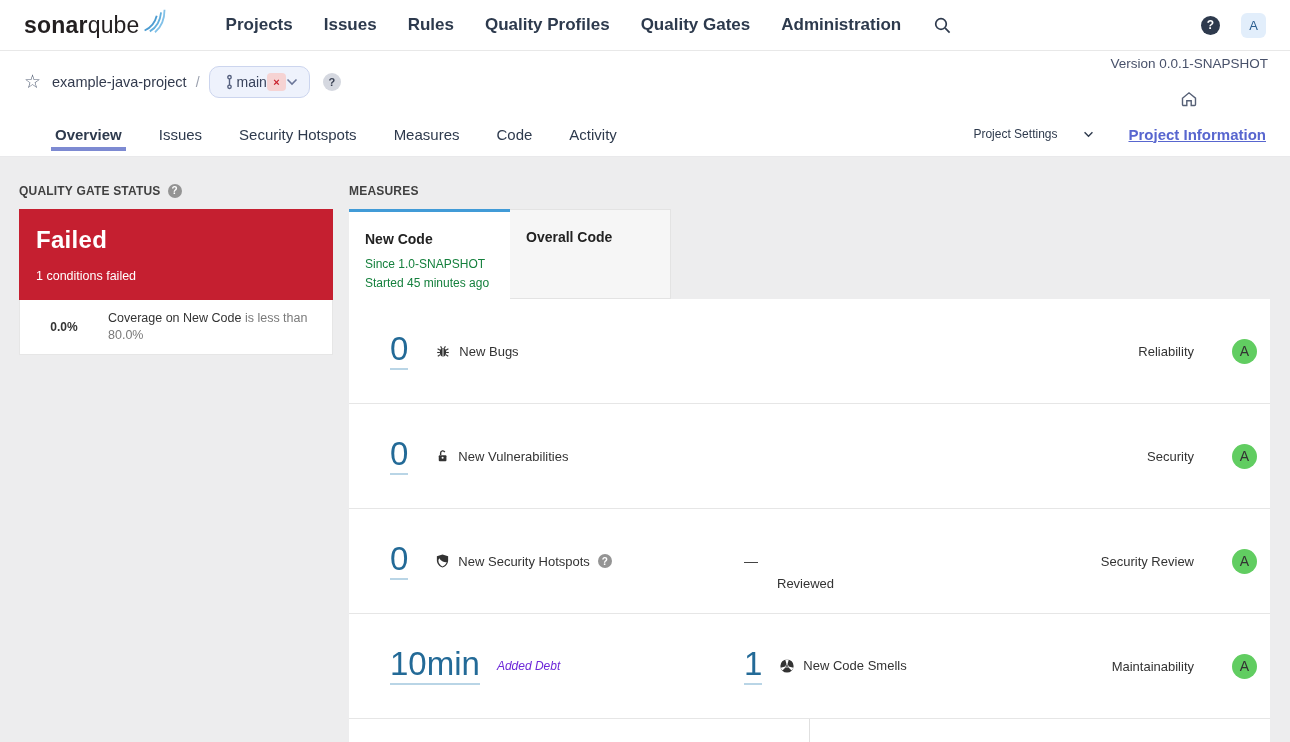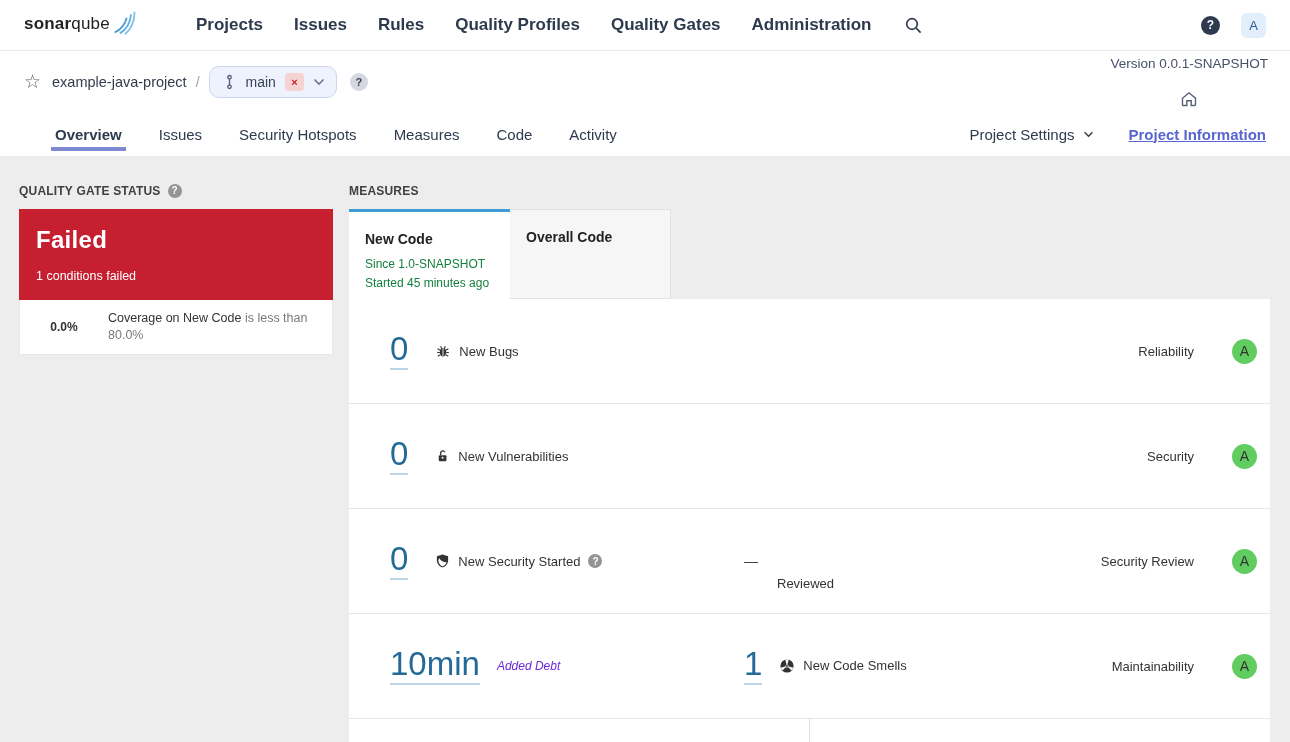--- a/index.html
+++ b/index.html
@@ -3,38 +3,38 @@
 <meta charset="utf-8">
 <style>
   * { margin:0; padding:0; box-sizing:border-box; }
   html,body { width:1290px; height:742px; overflow:hidden; background:#fff;
     font-family:"Liberation Sans","DejaVu Sans",sans-serif; color:#333; }
 
   
   .topnav { height:51px; background:#fff; border-bottom:1px solid #e8e8e8;
     display:flex; align-items:center; padding:0 24px; }
   .logo { display:flex; align-items:flex-start; cursor:pointer; margin-right:58px; }
-  .logo-text { font-size:17px; color:#231f20; letter-spacing:.2px; }
+  .logo-text { font-size:23px; color:#231f20; letter-spacing:.2px; }
   .logo-text b { font-weight:700; }
   .logo-waves { margin-left:2px; margin-top:-4px; }
   .nav-items { display:flex; align-items:center; gap:31px; }
   .nav-item { font-size:17px; font-weight:600; color:#2d3a4d; cursor:pointer; }
   .search-btn { margin-left:33px; cursor:pointer; display:flex; align-items:center; }
   .topnav-right { margin-left:auto; display:flex; align-items:center; gap:21px; }
   .help-circle { width:19px; height:19px; border-radius:50%; background:#2e3a4d; color:#fff;
     font-size:12px; font-weight:700; display:flex; align-items:center; justify-content:center; cursor:pointer; }
   .avatar { width:25px; height:25px; border-radius:6px; background:#e2eefb; color:#2a5d8f;
     font-size:13px; display:flex; align-items:center; justify-content:center; cursor:pointer; }
 
   
   .crumbbar { height:61px; background:#fff; display:flex; align-items:center; padding:0 22px 0 24px; }
   .star-icon { font-size:19px; color:#525e74; margin-right:11px; cursor:pointer; line-height:1; }
   .project-name { font-size:14.5px; color:#333b4e; cursor:pointer; }
   .crumb-sep { color:#9aa0ae; margin:0 9px; font-size:14px; }
-  .branch-chip { display:flex; align-items:center; gap:9px; background:#eef2fc; border:1px solid #ccd5ee;
+  .branch-chip { display:flex; align-items:center; background:#eef2fc; border:1px solid #ccd5ee;
     border-radius:10px; height:32px; padding:0 11px 0 12px; cursor:pointer; }
   .branch-name { font-size:14px; color:#38425c; }
   .x-badge { width:19px; height:18px; border-radius:4px; background:#f6d3d3; color:#c9202c;
     font-size:11px; font-weight:700; display:flex; align-items:center; justify-content:center; cursor:pointer; }
   .crumb-help { width:18px; height:18px; border-radius:50%; background:#d5d8e0; color:#3a4254;
     font-size:11px; font-weight:700; display:flex; align-items:center; justify-content:center;
     margin-left:13px; cursor:pointer; }
   .crumb-right { margin-left:auto; display:flex; align-items:center; gap:19px;flex-direction:column; }
   .version-text { font-size:13.5px; color:#48516a; }
   .home-icon { cursor:pointer; display:flex; }
@@ -42,21 +42,21 @@
   
   .tabsbar { height:45px; background:#fff; border-bottom:1px solid #e9e9eb;
     display:flex; align-items:center; padding:0 24px; }
   .tabs { display:flex; align-items:center; gap:37px; height:100%; }
   .tab { font-size:15px; color:#2e3a4d; cursor:pointer; height:100%; display:flex;
     align-items:center; position:relative; }
   .tab.active { font-weight:700;margin-left:31px; }
   .tab.active::after { content:""; position:absolute; left:-4px; right:-4px; bottom:5px;
     height:4px; background:#7d8ad2; }
   .tabsbar-right { margin-left:auto; display:flex; align-items:center; gap:34px; }
-  .proj-settings { font-size:15px; color:#2e3a4d; cursor:pointer; display:flex; align-items:center; gap:9px;justify-content:flex-end; }
+  .proj-settings { font-size:12px; color:#2e3a4d; cursor:pointer; display:flex; align-items:center; gap:26px;justify-content:flex-end; }
   .proj-info { font-size:15px; font-weight:700; color:#5866cf; text-decoration:underline; cursor:pointer; }
 
   
   .content { background:#ededee; height:585px; padding:26px 20px 0 19px; display:flex; }
   .sec-header { font-size:12px; font-weight:700; color:#404040; letter-spacing:.2px;
     display:flex; align-items:center; gap:7px; height:15px; }
   .mini-help { width:14px; height:14px; border-radius:50%; background:#949494; color:#fff;
     font-size:10px; font-weight:700; display:inline-flex; align-items:center; justify-content:center; cursor:pointer; }
 
   
@@ -271,21 +271,21 @@
 
       <div class="ms-row">
         <span class="big-num">0</span>
         <span class="m-label">
           <span class="icon">
             <svg width="15" height="16" viewBox="0 0 16 16">
               <path d="M8 1 L14 3 V7.2 C14 11.2 11.5 13.6 8 15 C4.5 13.6 2 11.2 2 7.2 V3 Z" fill="#333"></path>
               <path d="M4.5 5 C6.5 8 9.5 9.5 12.5 9.2 C11.5 11.6 9.9 12.9 8 13.8 C5.5 12.6 3.6 10.6 3.6 7.2 Z" fill="#fff"></path>
             </svg>
           </span>
-          <span>New Security Started</span>
+          <span>New Security Hotspots</span>
           <span class="mini-help">?</span>
         </span>
         <span class="mid-group">
           <span class="dash">—</span>
           <span class="mid-label">Reviewed</span>
         </span>
         <span class="row-right">
           <span class="cat-label">Security Review</span>
           <span class="rating">A</span>
         </span>

